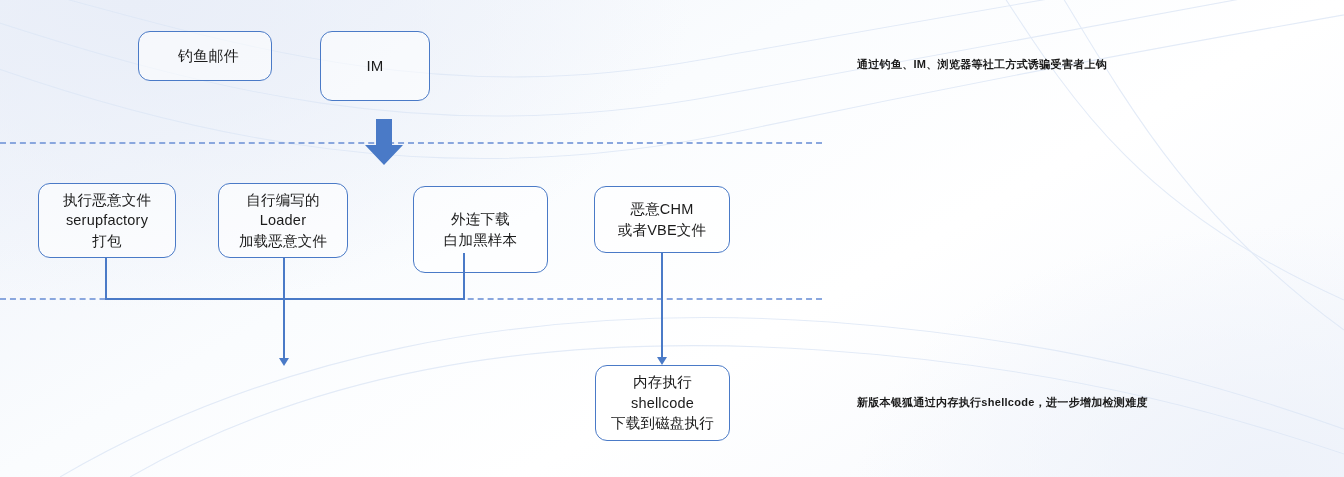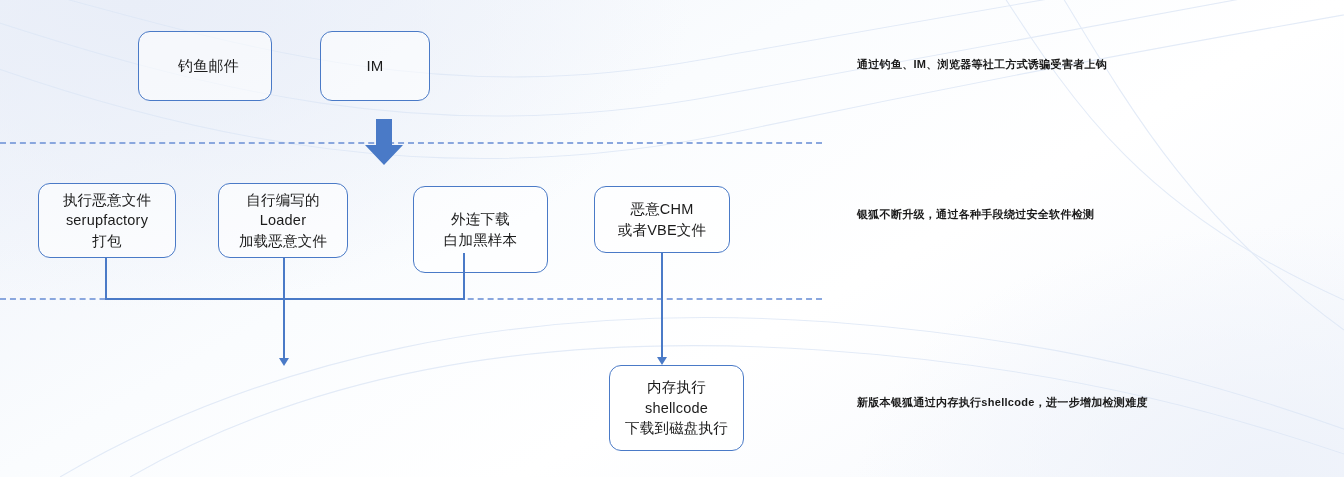--- a/index.html
+++ b/index.html
@@ -95,21 +95,21 @@
       <path d="M -40 -30 C 220 40, 420 110, 700 60 C 950 16, 1150 -20, 1400 -60"></path>
       <path d="M -40 10 C 200 90, 430 150, 720 95 C 980 46, 1180 10, 1400 -30"></path>
       <path d="M -40 55 C 190 140, 450 195, 745 130 C 1000 76, 1200 40, 1400 5"></path>
       <path d="M 130 477 C 300 380, 520 330, 820 350 C 1080 368, 1250 420, 1390 470"></path>
       <path d="M 60 477 C 260 360, 520 300, 830 322 C 1100 342, 1270 400, 1400 450"></path>
       <path d="M 980 -40 C 1060 80, 1120 200, 1344 300"></path>
       <path d="M 1040 -40 C 1120 90, 1180 210, 1344 330"></path>
     </g>
   </svg>
 
-  <div class="node" style="left:138px; top:31px; width:134px; height:70px;padding-left:7px;">
+  <div class="node" style="left:138px; top:31px; width:134px; height:50px;padding-left:7px;">
     <span>钓鱼邮件</span>
   </div>
 
   <div class="node" style="left:320px; top:31px; width:110px; height:70px;">
     <span>IM</span>
   </div>
 
 
   <div class="dashed" style="left:0px; top:142px; width:822px;"></div>
 
@@ -147,31 +147,28 @@
 
   <div class="conn hline" style="left:105px; top:298px; width:360px;"></div>
 
   <div class="conn vline" style="left:283px; top:298px; height:62px;"></div>
   <div class="arrowhead" style="left:279px; top:358px;"></div>
 
   <div class="conn vline" style="left:661px; top:253px; height:106px;"></div>
   <div class="arrowhead" style="left:657px; top:357px;"></div>
 
 
-  <div class="node small" style="left:609px; top:365px; width:135px; height:86px;">
+  <div class="node small" style="left:595px; top:365px; width:135px; height:76px;">
     <span>内存执行
 shellcode
 下载到磁盘执行</span>
   </div>
 
   <div class="annot" style="left:857px; top:57px;">
     <span>通过钓鱼、IM、浏览器等社工方式诱骗受害者上钩</span>
   </div>
 
-  <div class="annot" style="left:857px; top:207px;">
-    <span>银狐不断升级，通过各种手段绕过安全软件检测</span>
-  </div>
 
   <div class="annot" style="left:857px; top:395px;">
     <span>新版本银狐通过内存执行shellcode，进一步增加检测难度</span>
   </div>
 
 </div>
 
 </body></html>

